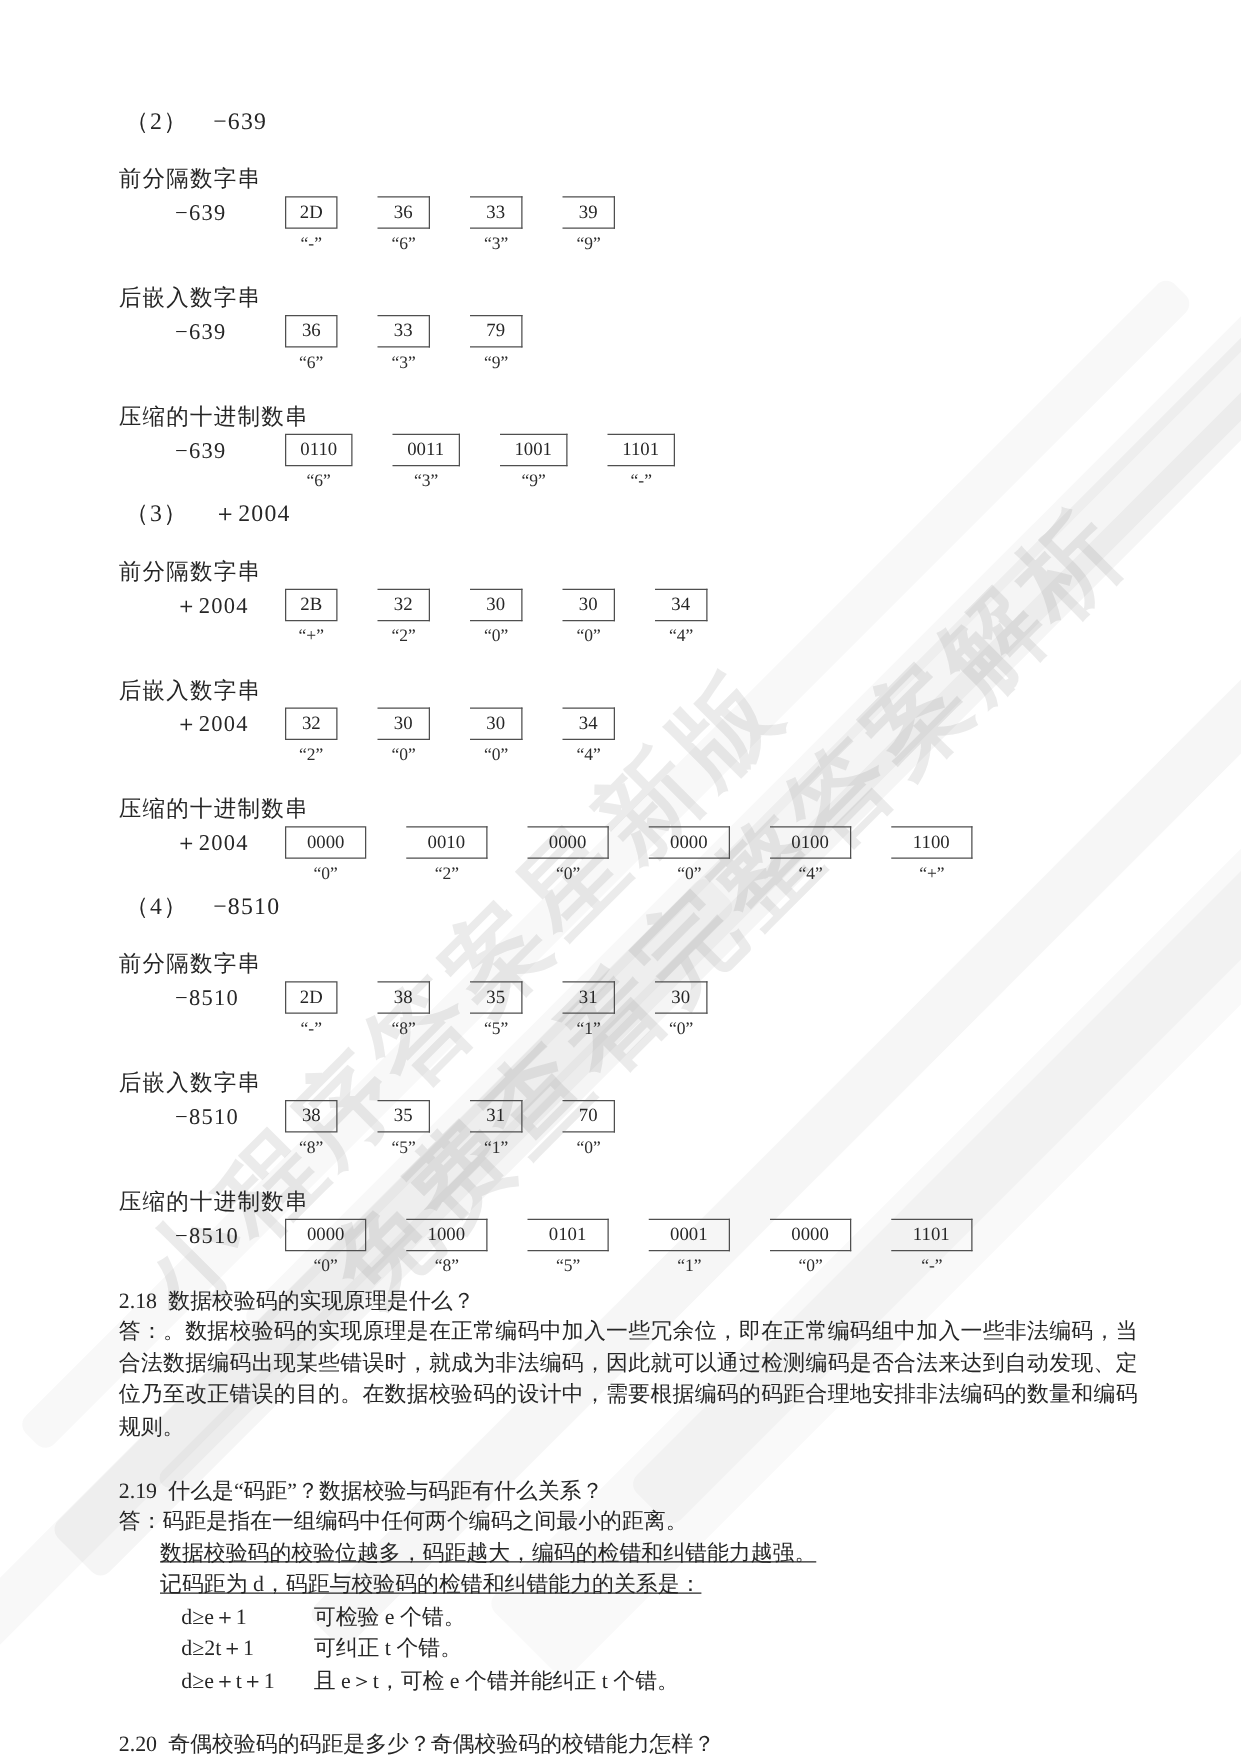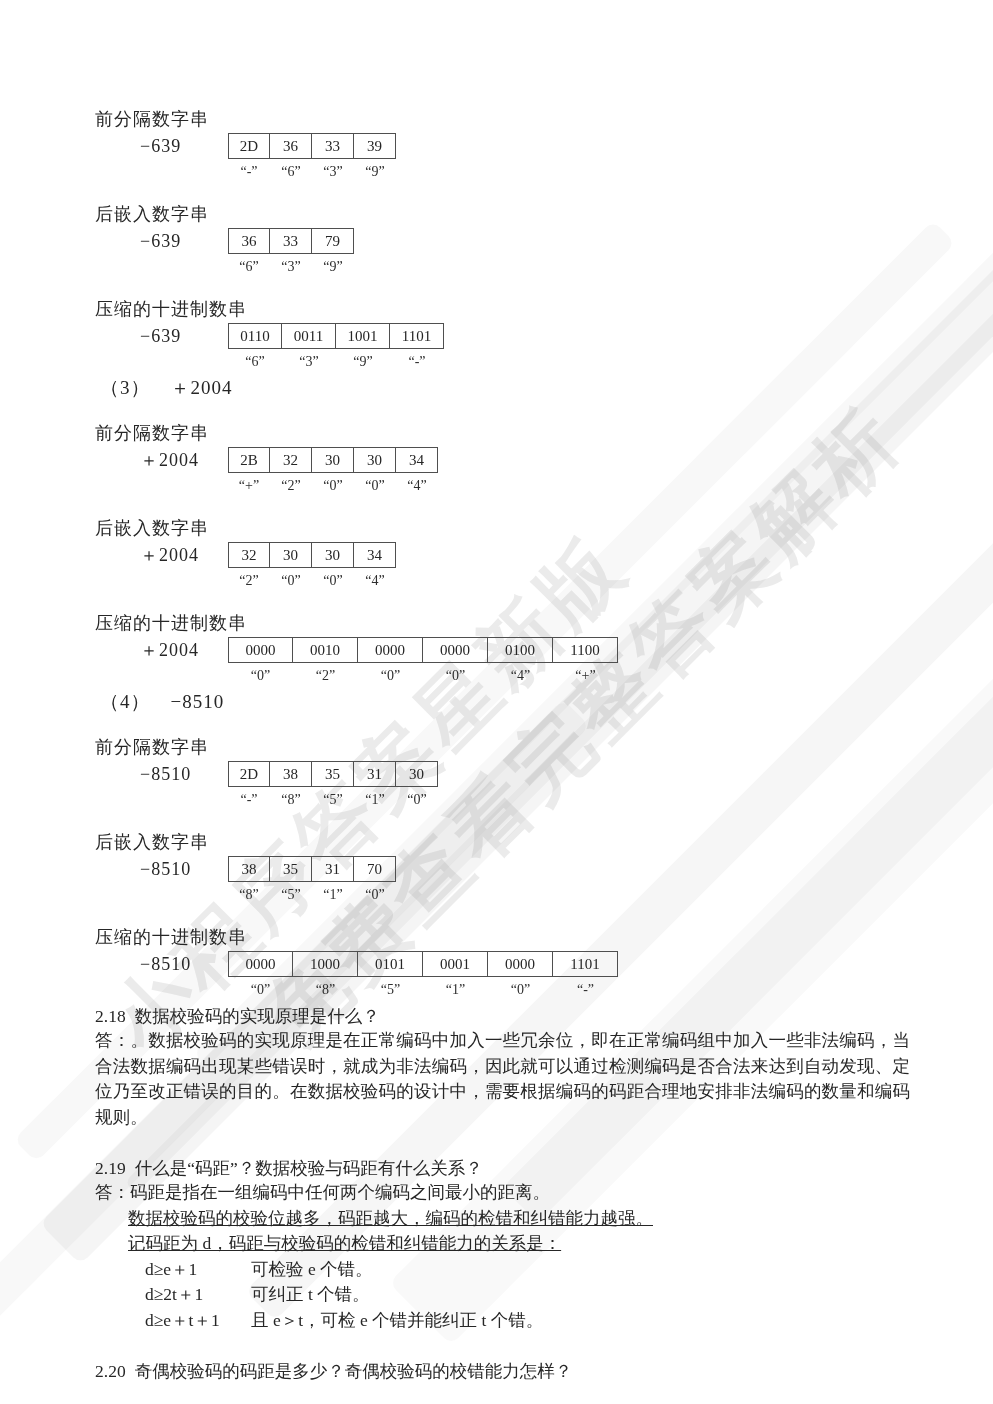--- a/index.html
+++ b/index.html
@@ -45,21 +45,21 @@
     position:absolute;left:95px;top:86px;width:815px;z-index:1;
   }
   .sec-heading{font-size:19px;line-height:24px;margin:0 0 9px 5px;letter-spacing:1px;}
   .group{margin-bottom:5px;margin-top:21px;}
   .group-title{font-size:18px;line-height:24px;margin-bottom:2px;letter-spacing:1px;}
   .row{display:flex;align-items:flex-start;}
   .row-label{
     width:133px;box-sizing:border-box;padding-left:45px;
     font-size:18px;line-height:26px;letter-spacing:1px;
   }
-  .cells{display:flex;}
+  .cells{display:flex;gap:32px;}
   .cell{text-align:center;}
   .box{
     height:24px;line-height:24px;
     border:1px solid #4f4f4f;
     font-size:15px;
     background:transparent;
   }
   .cell + .cell .box{border-left:none;}
   .char{font-size:14px;line-height:18px;margin-top:4px;color:#2e2e2e;}
   .section{margin-bottom:4px;}
@@ -87,20 +87,21 @@
     <div class="streak st5"></div>
     <div class="streak st6"></div>
     <div class="streak st7"></div>
     <div class="streak st8"></div>
     <div class="wm-text wm-a">小程序答案星新版</div>
     <div class="wm-text wm-b">免费查看完整答案解析</div>
   </div>
 
   <div class="content" id="content">
       <div class="section">
+        <div class="sec-heading">（2）　−639</div>
         <div class="group">
           <div class="group-title">前分隔数字串</div>
           <div class="row">
             <div class="row-label">−639</div>
             <div class="cells">
               <div class="cell" style="width: 42px;">
                 <div class="box">2D</div>
                 <div class="char">“-”</div>
               </div>
               <div class="cell" style="width: 42px;">

